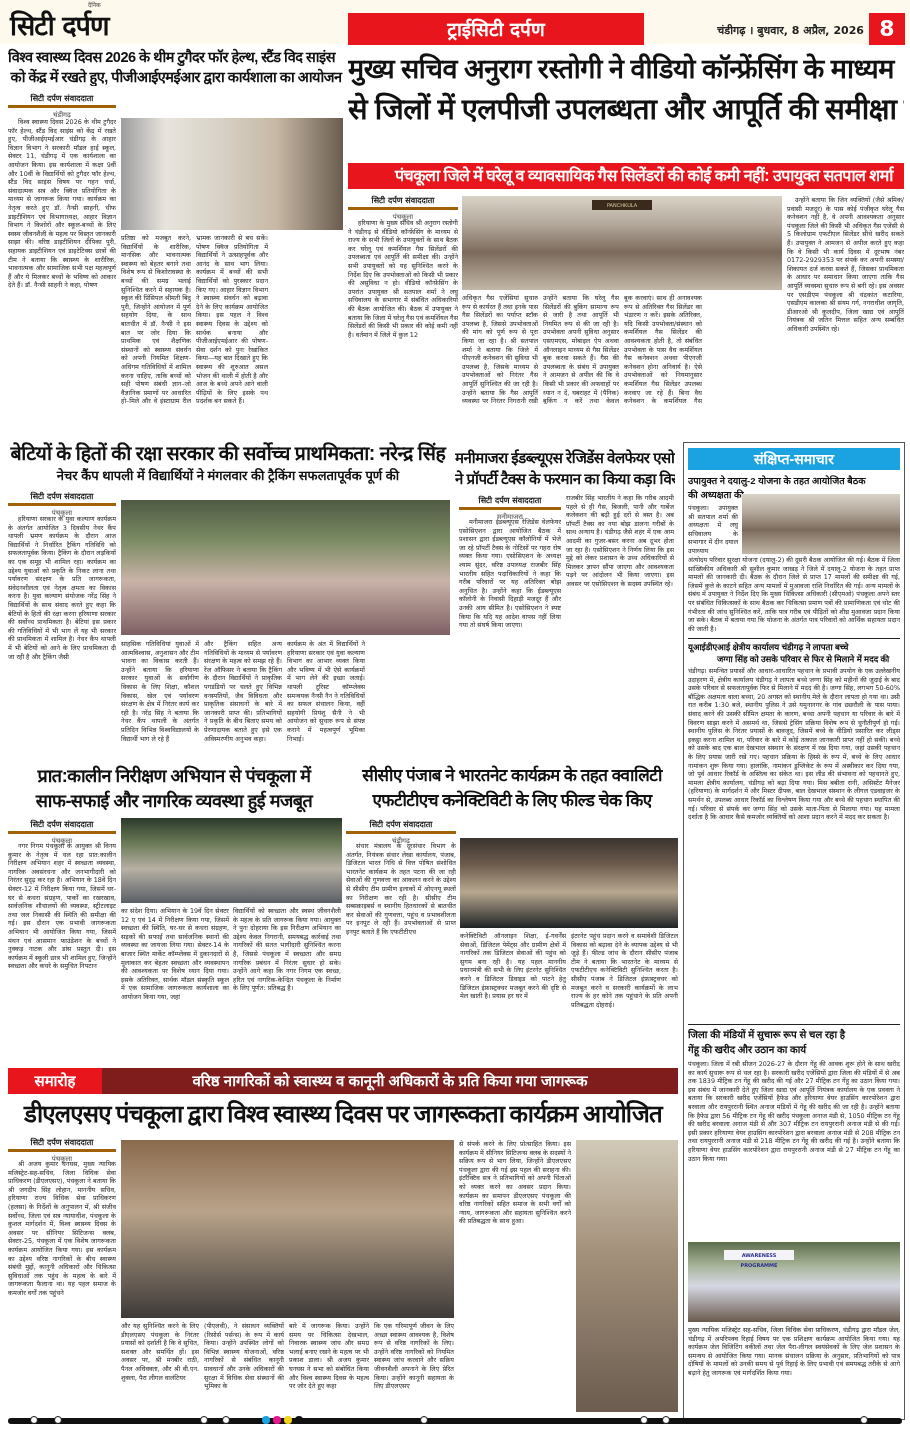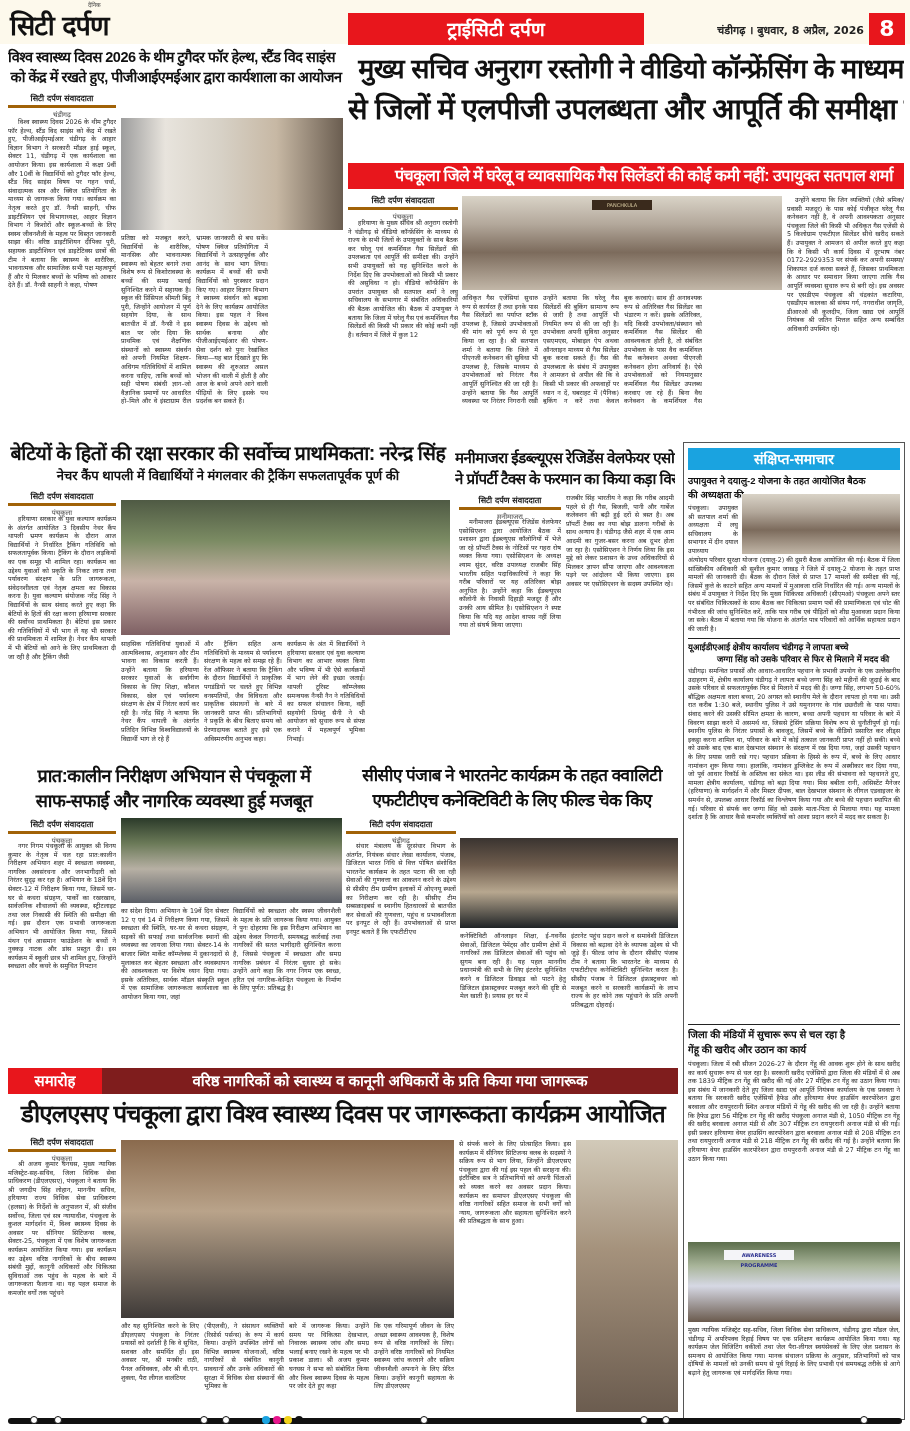--- a/index.html
+++ b/index.html
@@ -60,21 +60,21 @@
 <div class="abs hl" style="left:8px;top:68px;width:336px;font-size:14.5px;line-height:18px;text-align:center;">को केंद्र में रखते हुए, पीजीआईएमईआर द्वारा कार्यशाला का आयोजन</div>
 <div class="abs col" style="left:8px;top:92px;width:108px;">
   <div class="byline">सिटी दर्पण संवाददाता</div>
   <div class="place">चंडीगढ़</div>
 </div>
 <div class="abs txt" style="left:8px;top:118px;width:108px;height:286px;text-indent:10px;">विश्व स्वास्थ्य दिवस 2026 के थीम टुगैदर फॉर हेल्थ, स्टैंड विद साइंस को केंद्र में रखते हुए, पीजीआईएमईआर चंडीगढ़ के आहार विज्ञान विभाग ने सरकारी मॉडल हाई स्कूल, सेक्टर 11, चंडीगढ़ में एक कार्यशाला का आयोजन किया। इस कार्यशाला में कक्षा 9वीं और 10वीं के विद्यार्थियों को टुगैदर फॉर हेल्थ, स्टैंड विद साइंस विषय पर गहन चर्चा, संवादात्मक सत्र और क्विज प्रतियोगिता के माध्यम से जागरूक किया गया। कार्यक्रम का नेतृत्व करते हुए डॉ. नैन्सी साहनी, चीफ डाइटीशियन एवं विभागाध्यक्ष, आहार विज्ञान विभाग ने किशोरों और स्कूल-बच्चों के लिए स्वस्थ जीवनशैली के महत्व पर विस्तृत जानकारी साझा की। वरिष्ठ डाइटीशियन दीपिका पुरी, सहायक डाइटीशियन एवं डाइटेटिक्स छात्रों की टीम ने बताया कि स्वास्थ्य के शारीरिक, भावनात्मक और सामाजिक सभी पक्ष महत्वपूर्ण हैं और ये मिलकर बच्चों के भविष्य को आकार देते हैं। डॉ. नैन्सी साहनी ने कहा, पोषण</div>
 <div class="abs photo p1" style="left:121px;top:118px;width:222px;height:112px;"></div>
 <div class="abs txt" style="left:121px;top:234px;width:70px;height:170px;">प्रतिष्ठा को मजबूत करने, विद्यार्थियों के शारीरिक, मानसिक और भावनात्मक स्वास्थ्य को बेहतर बनाने तथा विशेष रूप से किशोरावस्था के बच्चों की समग्र भलाई सुनिश्चित करने में सहायक है। स्कूल की प्रिंसिपल श्रीमती बिंदु पुरी, जिन्होंने आयोजन में पूर्ण सहयोग दिया, के साथ बातचीत में डॉ. नैन्सी ने इस बात पर जोर दिया कि प्राथमिक एवं शैक्षणिक संस्थानों को स्वास्थ्य संवर्धन को अपनी नियमित शिक्षण-अधिगम गतिविधियों में शामिल करना चाहिए, ताकि बच्चों को सही पोषण संबंधी ज्ञान–जो वैज्ञानिक प्रमाणों पर आधारित हो–मिले और वे इंस्टाग्राम रील कल्चर के भ्रम और</div>
 <div class="abs txt" style="left:196px;top:234px;width:72px;height:170px;">भ्रामक जानकारी से बच सकें। पोषण क्विज प्रतियोगिता में विद्यार्थियों ने उत्साहपूर्वक और आनंद के साथ भाग लिया। कार्यक्रम में बच्चों की सभी विद्यार्थियों को पुरस्कार प्रदान किए गए। आहार विज्ञान विभाग ने स्वास्थ्य संवर्धन को बढ़ावा देने के लिए कार्यक्रम आयोजित किया। इस पहल ने विश्व स्वास्थ्य दिवस के उद्देश्य को सार्थक बनाया और पीजीआईएमईआर की पोषण-सेवा दर्शन को पुनः रेखांकित किया—यह बात दिखाते हुए कि स्वास्थ्य की शुरुआत असल भोजन की थाली में होती है और आज के बच्चे अपने आने वाली पीढ़ियों के लिए इसके पथ प्रदर्शक बन सकते हैं।</div>
 
-<div class="abs hl" style="left:348px;top:52px;width:556px;font-size:27px;line-height:34px;text-align:right;">मुख्य सचिव अनुराग रस्तोगी ने वीडियो कॉन्फ्रेंसिंग के माध्यम</div>
+<div class="abs hl" style="left:348px;top:52px;width:556px;font-size:27px;line-height:34px;text-align:left;">मुख्य सचिव अनुराग रस्तोगी ने वीडियो कॉन्फ्रेंसिंग के माध्यम</div>
 <div class="abs hl" style="left:348px;top:90px;width:556px;font-size:29px;line-height:38px;text-align:center;">से जिलों में एलपीजी उपलब्धता और आपूर्ति की समीक्षा की</div>
 <div class="abs red-strip" style="left:348px;top:163px;width:556px;height:26px;font-size:16px;line-height:26px;text-align:center;padding-left:36px;">पंचकूला जिले में घरेलू व व्यावसायिक गैस सिलेंडरों की कोई कमी नहीं: उपायुक्त सतपाल शर्मा</div>
 <div class="abs col" style="left:348px;top:194px;width:110px;">
   <div class="byline">सिटी दर्पण संवाददाता</div>
   <div class="place">पंचकूला</div>
 </div>
 <div class="abs txt" style="left:348px;top:219px;width:110px;height:185px;text-indent:10px;">हरियाणा के मुख्य सचिव श्री अनुराग रस्तोगी ने चंडीगढ़ से वीडियो कॉन्फ्रेंसिंग के माध्यम से राज्य के सभी जिलों के उपायुक्तों के साथ बैठक कर घरेलू एवं कमर्शियल गैस सिलेंडरों की उपलब्धता एवं आपूर्ति की समीक्षा की। उन्होंने सभी उपायुक्तों को यह सुनिश्चित करने के निर्देश दिए कि उपभोक्ताओं को किसी भी प्रकार की असुविधा न हो। वीडियो कॉन्फ्रेंसिंग के उपरांत उपायुक्त श्री सतपाल शर्मा ने लघु सचिवालय के सभागार में संबंधित अधिकारियों की बैठक आयोजित की। बैठक में उपायुक्त ने बताया कि जिला में घरेलू गैस एवं कमर्शियल गैस सिलेंडरों की किसी भी प्रकार की कोई कमी नहीं है। वर्तमान में जिले में कुल 12</div>
 <div class="abs photo p6" style="left:462px;top:196px;width:320px;height:94px;">
   <div style="position:absolute;left:130px;top:4px;width:60px;height:10px;background:#3a2a1c;color:#d8c9a0;font-size:5px;text-align:center;line-height:10px;">PANCHKULA</div>
 </div>
@@ -145,21 +145,21 @@
   <div class="byline">सिटी दर्पण संवाददाता</div>
   <div class="place">चंडीगढ़</div>
 </div>
 <div class="abs txt" style="left:346px;top:842px;width:110px;height:214px;text-indent:10px;">संचार मंत्रालय के दूरसंचार विभाग के अंतर्गत, नियंत्रक संचार लेखा कार्यालय, पंजाब, डिजिटल भारत निधि से वित्त पोषित संशोधित भारतनेट कार्यक्रम के तहत पटना की जा रही सेवाओं की गुणवत्ता का आकलन करने के उद्देश्य से सीसीए टीम ग्रामीण इलाकों में ओएनयू स्थलों का निरीक्षण कर रही है। सीसीए टीम सब्सक्राइबर्स व स्थानीय हितधारकों से बातचीत कर सेवाओं की गुणवत्ता, पहुंच व प्रभावशीलता पर इनपुट ले रही हैं। उपभोक्ताओं से प्राप्त इनपुट बताते हैं कि एफटीटीएच</div>
 <div class="abs photo p5" style="left:460px;top:838px;width:218px;height:90px;"></div>
 <div class="abs txt" style="left:460px;top:932px;width:106px;height:124px;">कनेक्टिविटी ऑनलाइन शिक्षा, ई-गवर्नेंस सेवाओं, डिजिटल पेमेंट्स और ग्रामीण क्षेत्रों में नागरिकों तक डिजिटल सेवाओं की पहुंच को सुगम बना रही है। यह पहल माननीय प्रधानमंत्री की सभी के लिए इंटरनेट सुनिश्चित करने व डिजिटल डिवाइड को पाटने हेतु डिजिटल इंफ्रास्ट्रक्चर मजबूत करने की दृष्टि से मेल खाती है। प्रयास हर घर में</div>
 <div class="abs txt" style="left:571px;top:932px;width:107px;height:124px;">इंटरनेट पहुंच प्रदान करने व समावेशी डिजिटल विकास को बढ़ावा देने के व्यापक उद्देश्य से भी जुड़े हैं। फील्ड जांच के दौरान सीसीए पंजाब टीम ने बताया कि भारतनेट के माध्यम से एफटीटीएच कनेक्टिविटी सुनिश्चित करता है। सीसीए पंजाब ने डिजिटल इंफ्रास्ट्रक्चर को मजबूत करने व सरकारी कार्यक्रमों के लाभ राज्य के हर कोने तक पहुंचाने के प्रति अपनी प्रतिबद्धता दोहराई।</div>
 
 <div class="abs samaroh" style="left:8px;top:1068px;width:94px;height:26px;">समारोह</div>
 <div class="abs samaroh-strip" style="left:102px;top:1068px;width:576px;height:26px;">वरिष्ठ नागरिकों को स्वास्थ्य व कानूनी अधिकारों के प्रति किया गया जागरूक</div>
-<div class="abs hl" style="left:8px;top:1098px;width:670px;font-size:24px;line-height:32px;text-align:center;font-family:Liberation Sans, sans-serif;letter-spacing:-0.8px;">डीएलएसए पंचकूला द्वारा विश्व स्वास्थ्य दिवस पर जागरूकता कार्यक्रम आयोजित</div>
+<div class="abs hl" style="left:8px;top:1098px;width:670px;font-size:24px;line-height:32px;text-align:center;font-family:Liberation Serif, serif;letter-spacing:-0.8px;">डीएलएसए पंचकूला द्वारा विश्व स्वास्थ्य दिवस पर जागरूकता कार्यक्रम आयोजित</div>
 <div class="abs col" style="left:8px;top:1136px;width:108px;">
   <div class="byline">सिटी दर्पण संवाददाता</div>
   <div class="place">पंचकूला</div>
 </div>
 <div class="abs txt" style="left:8px;top:1160px;width:108px;height:252px;text-indent:10px;">श्री अजय कुमार घनघस, मुख्य न्यायिक मजिस्ट्रेट-सह-सचिव, जिला विधिक सेवा प्राधिकरण (डीएलएसए), पंचकूला ने बताया कि श्री जगदीप सिंह लोहान, माननीय सचिव, हरियाणा राज्य विधिक सेवा प्राधिकरण (हलसा) के निर्देशों के अनुपालन में, श्री संजीव सर्वोच्च, जिला एवं सत्र न्यायाधीश, पंचकूला के कुशल मार्गदर्शन में, विश्व स्वास्थ्य दिवस के अवसर पर सीनियर सिटिजन्स क्लब, सेक्टर-25, पंचकूला में एक विशेष जागरूकता कार्यक्रम आयोजित किया गया। इस कार्यक्रम का उद्देश्य वरिष्ठ नागरिकों के बीच स्वास्थ्य संबंधी मुद्दों, कानूनी अधिकारों और चिकित्सा सुविधाओं तक पहुंच के महत्व के बारे में जागरूकता फैलाना था। यह पहल समाज के कमजोर वर्गों तक पहुंचने</div>
 <div class="abs photo p8" style="left:121px;top:1140px;width:333px;height:178px;"></div>
 <div class="abs txt" style="left:121px;top:1322px;width:78px;height:90px;">और यह सुनिश्चित करने के लिए डीएलएसए पंचकूला के निरंतर प्रयासों को दर्शाती है कि वे सूचित, सशक्त और समर्थित हों। इस अवसर पर, श्री मनबीर राठी, पैनल अधिवक्ता, और श्री वी.एन. शुक्ला, पैरा लीगल वालंटियर</div>
 <div class="abs txt" style="left:204px;top:1322px;width:80px;height:90px;">(पीएलवी), ने संसाधन व्यक्तियों (रिसोर्स पर्सन्स) के रूप में कार्य किया। उन्होंने उपस्थित लोगों को विभिन्न स्वास्थ्य योजनाओं, वरिष्ठ नागरिकों से संबंधित कानूनी प्रावधानों और उनके अधिकारों की सुरक्षा में विधिक सेवा संस्थानों की भूमिका के</div>
 <div class="abs txt" style="left:289px;top:1322px;width:80px;height:90px;">बारे में जागरूक किया। उन्होंने समय पर चिकित्सा देखभाल, निवारक स्वास्थ्य जांच और समग्र भलाई बनाए रखने के महत्व पर भी प्रकाश डाला। श्री अजय कुमार घनघस ने सभा को संबोधित किया और विश्व स्वास्थ्य दिवस के महत्व पर जोर देते हुए कहा</div>
 <div class="abs txt" style="left:374px;top:1322px;width:80px;height:90px;">कि एक गरिमापूर्ण जीवन के लिए अच्छा स्वास्थ्य आवश्यक है, विशेष रूप से वरिष्ठ नागरिकों के लिए। उन्होंने वरिष्ठ नागरिकों को नियमित स्वास्थ्य जांच करवाने और सक्रिय जीवनशैली अपनाने के लिए प्रेरित किया। उन्होंने कानूनी सहायता के लिए डीएलएसए</div>

